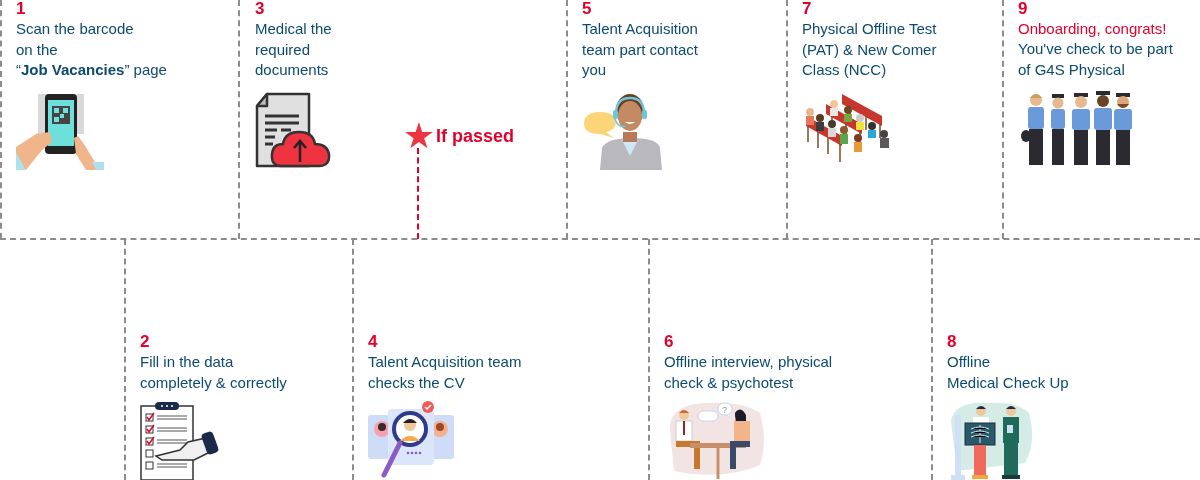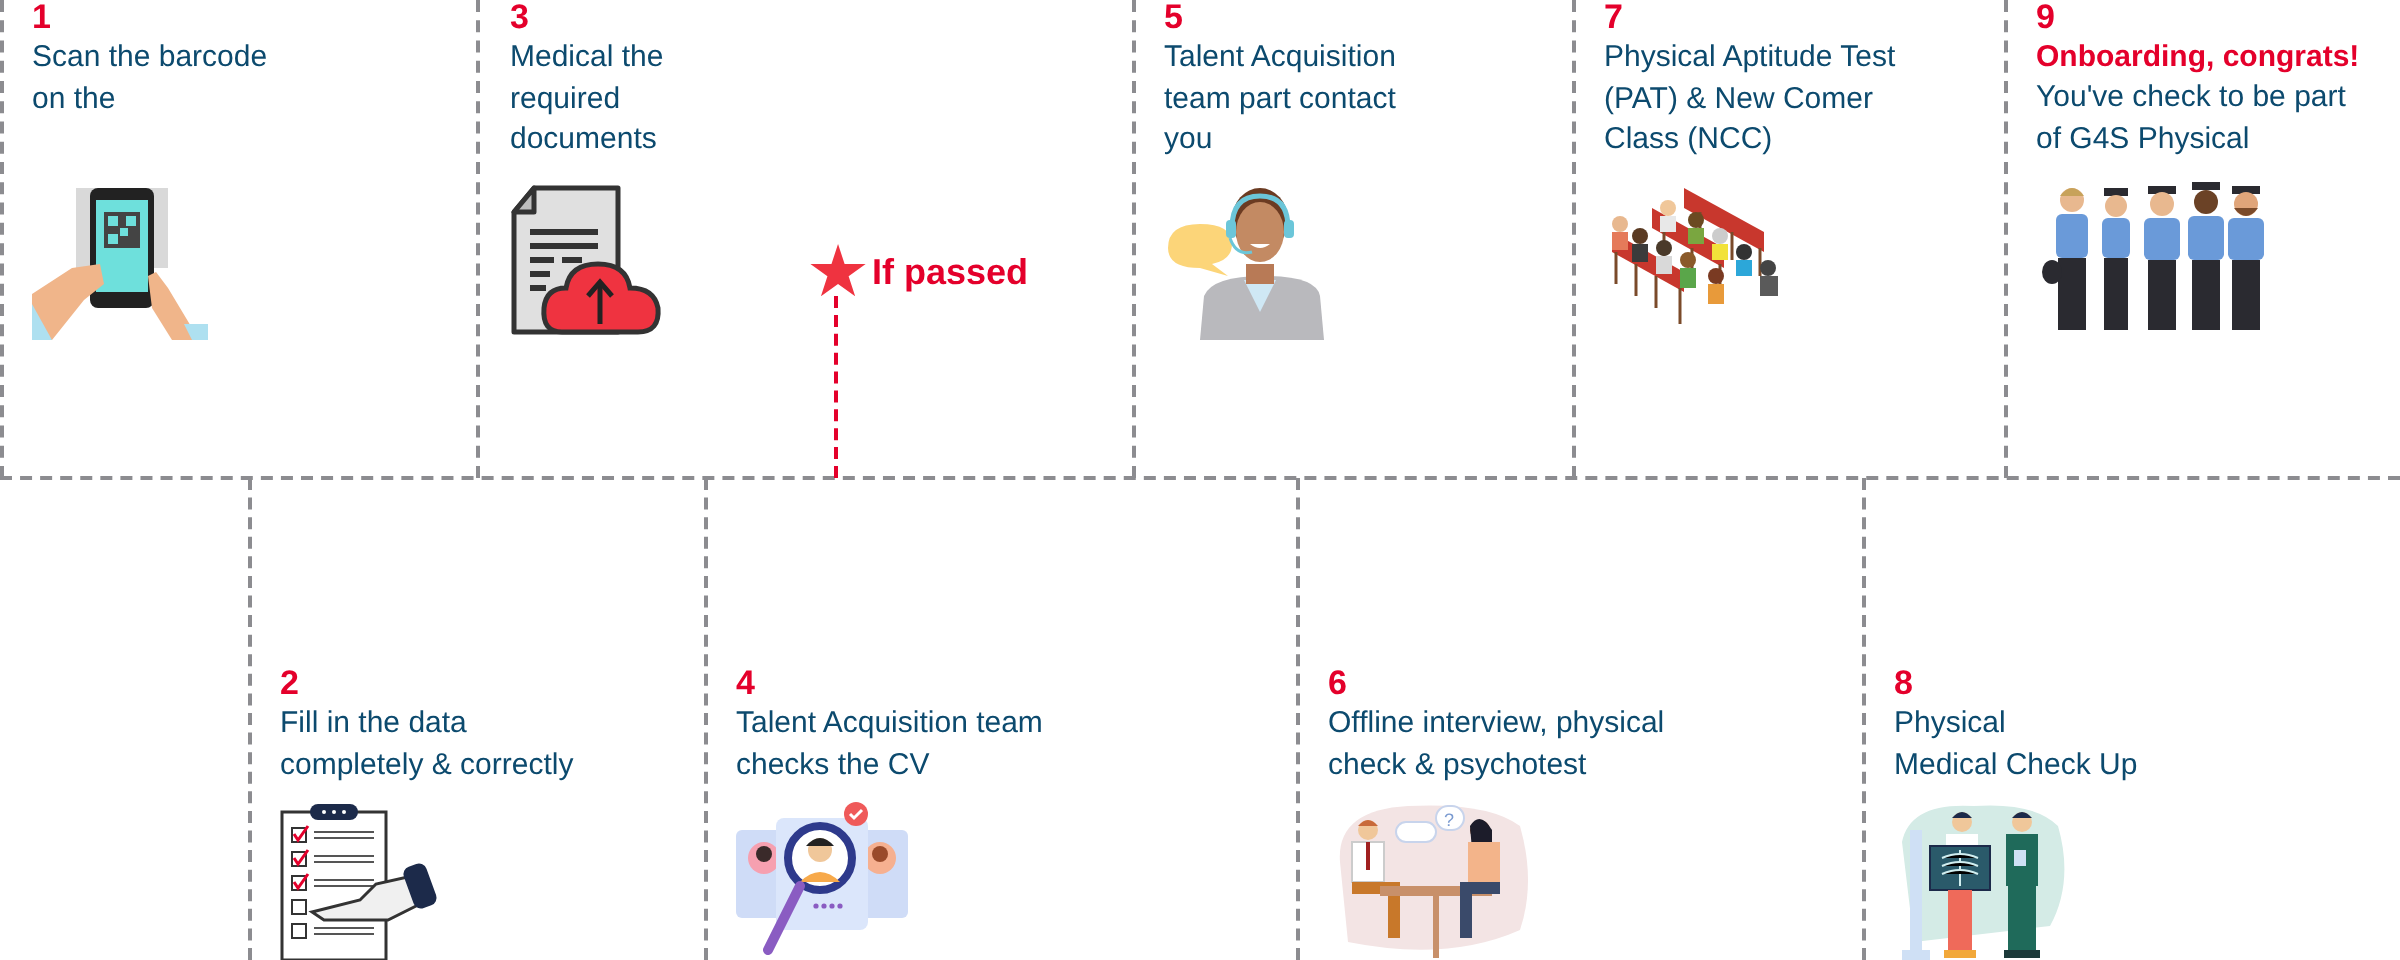--- a/index.html
+++ b/index.html
@@ -10,21 +10,21 @@
     .vline { position: absolute; width: 0; border-left: 2px dashed #8c8c90; }
     .vline.top { top: 0; height: 239px; }
     .vline.bottom { top: 239px; height: 241px; }
 
     .redline { position: absolute; left: 417px; top: 148px; height: 91px; width: 0; border-left: 2px dashed #e4002b; }
 
     .step { position: absolute; }
     .step .num { color: #e4002b; font-weight: bold; font-size: 17px; line-height: 18px; height: 19px; }
     .step .desc { font-size: 15px; line-height: 20.5px; color: #0c4a6e; }
     .step .desc b { font-weight: bold; }
-    .step .highlight { color: #e4002b; font-weight: bold; font-size: 15px; line-height: 20px; }
+    .step .highlight { color: #e4002b; font-weight: normal; font-size: 15px; line-height: 20px; }
     .step .art { position: absolute; }
 
     .passed { position: absolute; left: 402px; top: 118px; display: flex; align-items: center; }
     .passed .star { color: #ef3340; font-size: 36px; line-height: 36px; width: 34px; text-align: center; }
     .passed .label { color: #e4002b; font-weight: bold; font-size: 18px; }
   </style>
 </head>
 <body>
 
 <div class="hline"></div>
@@ -42,20 +42,21 @@
 <div class="passed">
   <span class="star">★</span>
   <span class="label">If passed</span>
 </div>
 
 <div class="step" style="left:16px; top:0px;">
   <div class="num">1</div>
   <div class="desc">
     <div>Scan the barcode</div>
     <div>on the</div>
+    <div><span>“</span><b>Job Vacancies</b><span>” page</span></div>
   </div>
   <svg class="art" style="left:0; top:92px;" width="88" height="78" viewBox="0 0 88 78">
     <rect x="22" y="2" width="46" height="40" fill="#d9d9d9"></rect>
     <rect x="29" y="2" width="32" height="60" rx="4" fill="#222"></rect>
     <rect x="32" y="8" width="26" height="46" fill="#6ee0dc"></rect>
     <rect x="36" y="14" width="18" height="18" fill="#444"></rect>
     <rect x="38" y="16" width="5" height="5" fill="#6ee0dc"></rect>
     <rect x="47" y="16" width="5" height="5" fill="#6ee0dc"></rect>
     <rect x="38" y="25" width="5" height="5" fill="#6ee0dc"></rect>
     <rect x="44" y="22" width="4" height="4" fill="#6ee0dc"></rect>
@@ -106,21 +107,21 @@
     <rect x="31" y="20" width="5" height="9" rx="2" fill="#6bc6d9"></rect>
     <rect x="60" y="20" width="5" height="9" rx="2" fill="#6bc6d9"></rect>
     <path d="M33 29 Q36 38 44 36" fill="none" stroke="#6bc6d9" stroke-width="1.5"></path>
     <path d="M43 32 Q48 36 53 32" fill="#fff"></path>
   </svg>
 </div>
 
 <div class="step" style="left:802px; top:0px;">
   <div class="num">7</div>
   <div class="desc">
-    <div>Physical Aptitude Test</div>
+    <div>Physical Offline Test</div>
     <div>(PAT) &amp; New Comer</div>
     <div>Class (NCC)</div>
   </div>
   <svg class="art" style="left:0; top:90px;" width="96" height="80" viewBox="0 0 96 80">
     <g fill="#c8372d">
       <path d="M4 26 L40 46 L40 56 L4 36 Z"></path>
       <path d="M24 14 L60 34 L60 44 L24 24 Z"></path>
       <path d="M40 4 L80 26 L80 36 L40 14 Z"></path>
     </g>
     <g stroke="#7a4a2a" stroke-width="1.5">
@@ -293,21 +294,21 @@
       <path d="M71 12 Q76 4 82 14 L82 24 L72 24 Z" fill="#1c1c2a"></path>
     <rect x="70" y="20" width="16" height="20" fill="#f3b48a"></rect>
     <rect x="66" y="40" width="20" height="6" fill="#3a4a6a"></rect>
     <rect x="66" y="46" width="6" height="22" fill="#3a4a6a"></rect>
   </svg>
 </div>
 
 <div class="step" style="left:947px; top:333px;">
   <div class="num">8</div>
   <div class="desc">
-    <div>Physical</div>
+    <div>Offline</div>
     <div>Medical Check Up</div>
   </div>
   <svg class="art" style="left:0; top:68px;" width="92" height="80" viewBox="0 0 92 80">
     <path d="M4 20 Q8 0 40 2 Q70 0 82 12 Q90 40 78 62 L10 70 Z" fill="#d4ebe6"></path>
     <rect x="8" y="14" width="6" height="66" fill="#cfe0f5"></rect>
     <rect x="4" y="74" width="14" height="6" fill="#cfe0f5"></rect>
     <circle cx="34" cy="10" r="5" fill="#f0c79a"></circle>
       <path d="M29 8 Q34 2 39 8" fill="#1c2a4a"></path>
     <rect x="26" y="16" width="16" height="20" fill="#fff"></rect>
     <rect x="18" y="22" width="30" height="22" fill="#2a5a6a" stroke="#1c2a4a"></rect>

